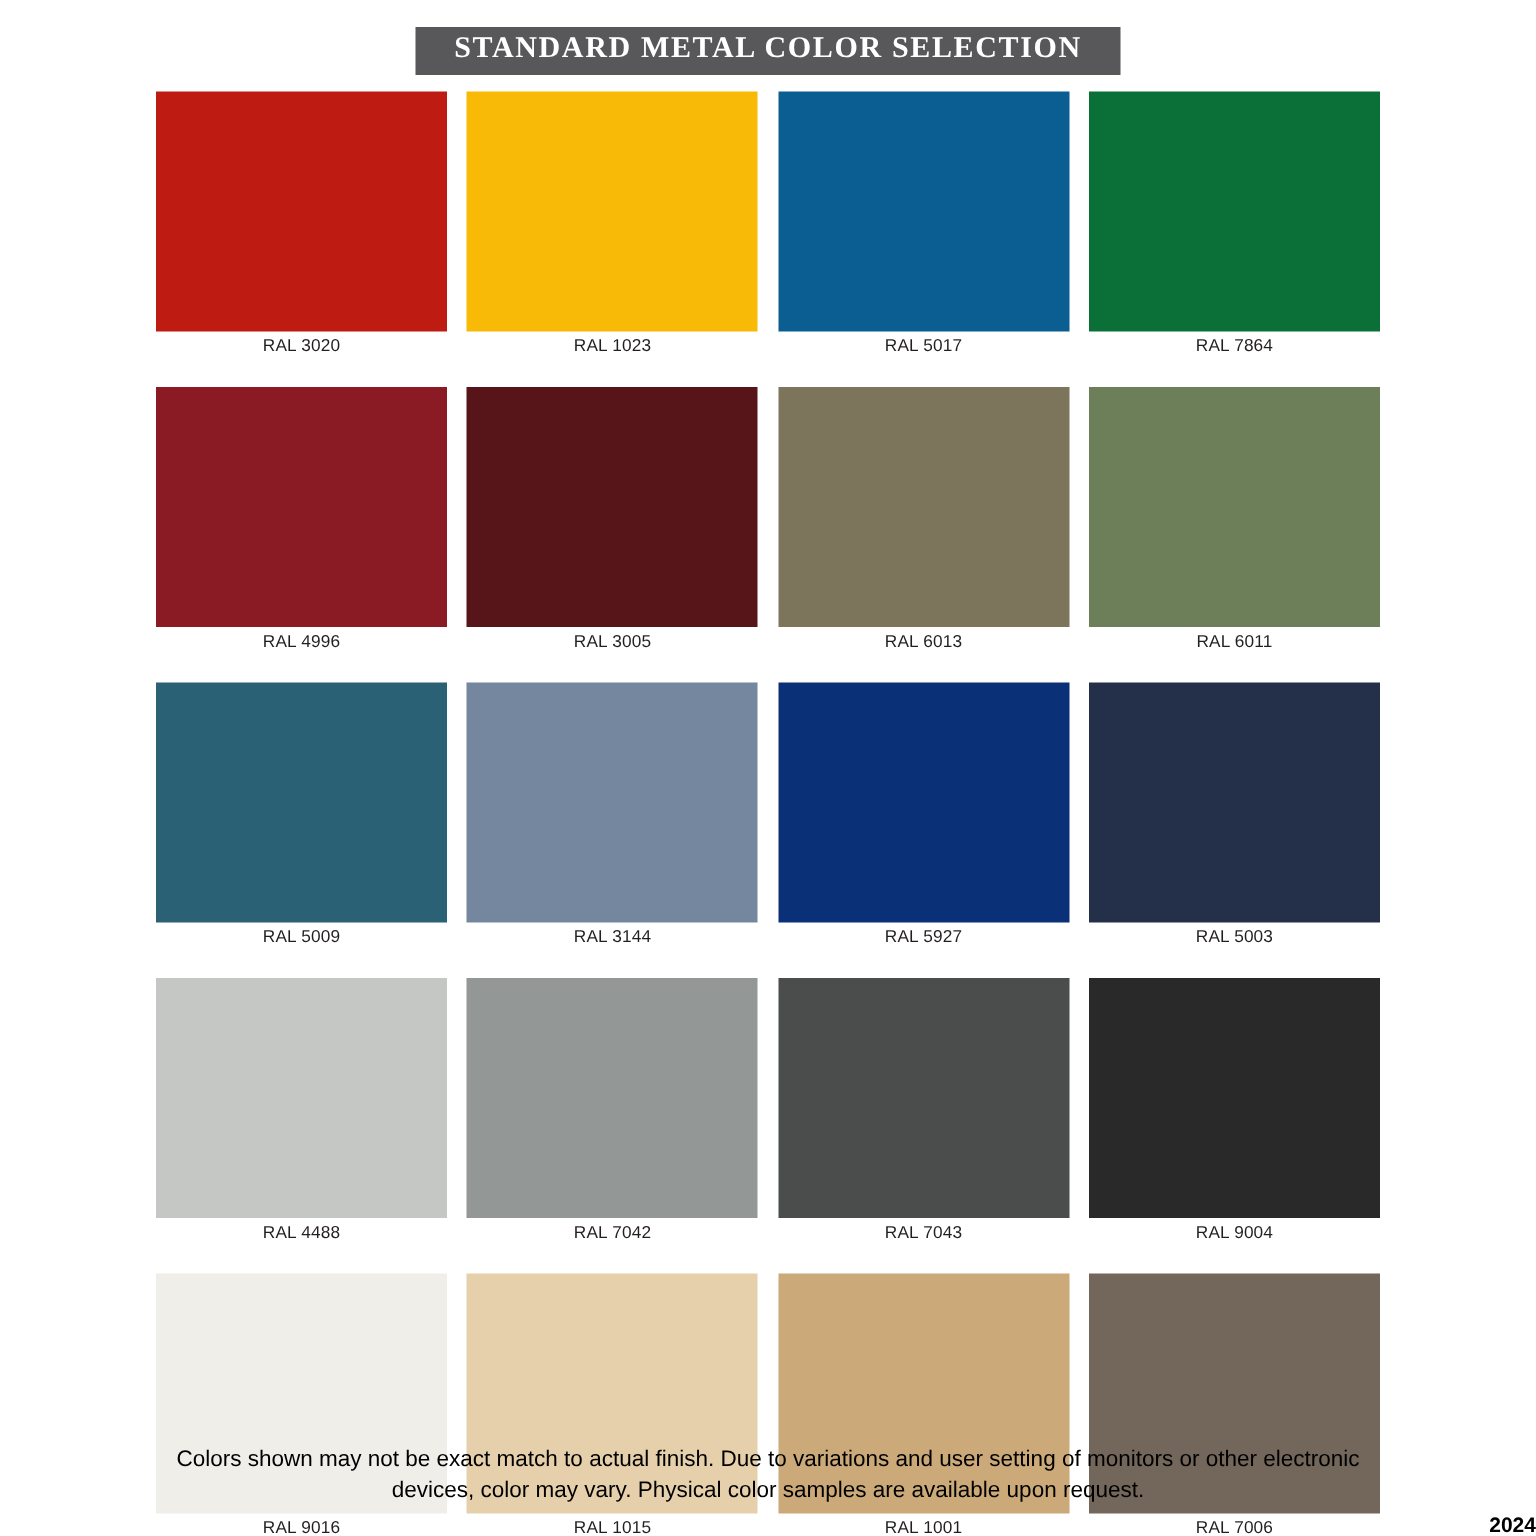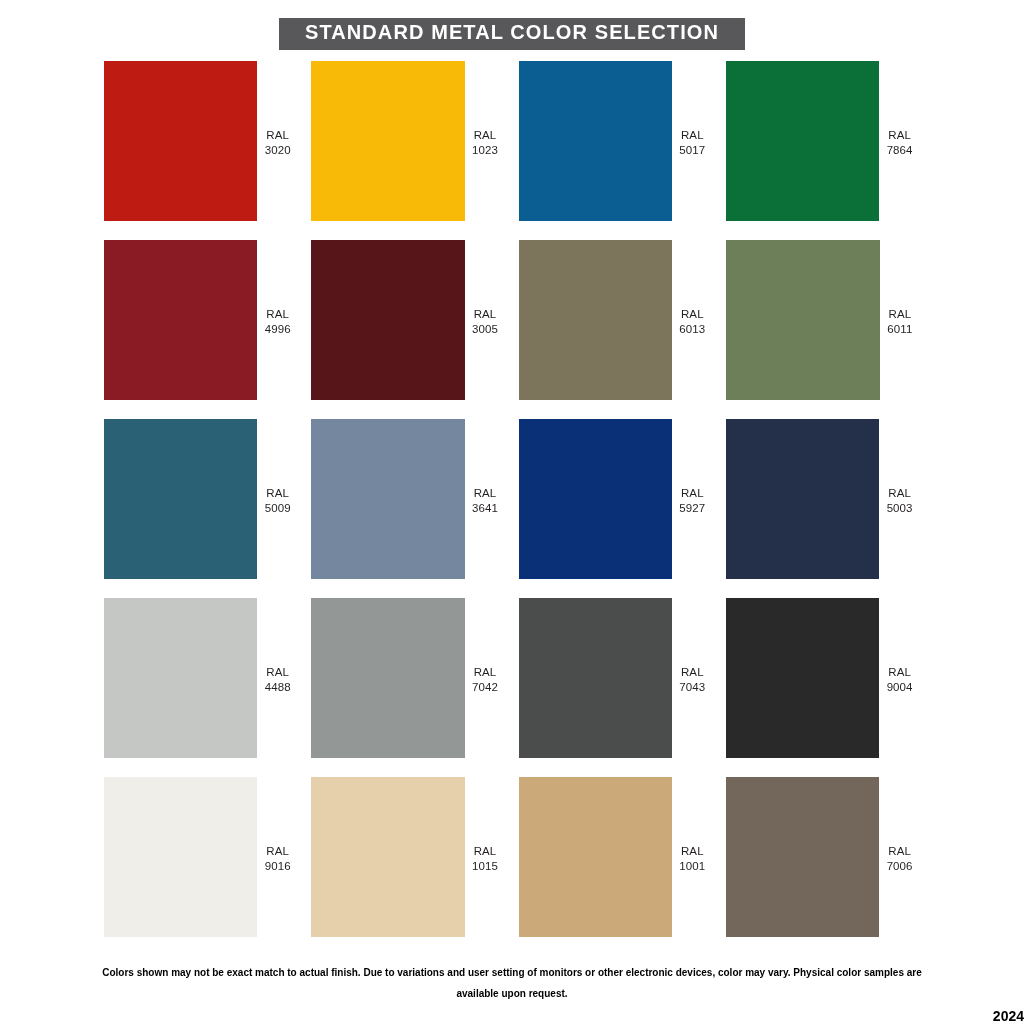--- a/index.html
+++ b/index.html
@@ -30,21 +30,21 @@
     left: 0;
     top: 18px;
     width: 1024px;
     text-align: center;
   }
   .title-bar {
     display: inline-block;
     background: #58585a;
     color: #ffffff;
     padding: 5px 26px 8px 26px;
-    font-family: Liberation Sans, sans-serif;
+    font-family: Liberation Serif, serif;
     font-weight: bold;
     font-size: 20px;
     letter-spacing: 1.1px;
     line-height: 19px;
     white-space: nowrap;
   }
 
   
   .grid {
     position: absolute;
@@ -55,21 +55,21 @@
   .grid-row {
     display: flex;
     justify-content: space-between;
     margin-bottom: 19px;
   }
   .grid-row:last-child { margin-bottom: 0; }
 
   .cell {
     width: 194px;
     display: flex;
-    flex-direction: row;
+    flex-direction: column;
     align-items: center;
   }
   .swatch {
     width: 194px;
     height: 160px;
     display: block;
   }
   .swatch-label {
     margin-top: 3px;
     font-family: "Liberation Sans", sans-serif;
@@ -85,22 +85,22 @@
     position: absolute;
     left: 0;
     top: 962px;
     width: 1024px;
   }
   .disclaimer {
     width: 830px;
     margin: 0 auto;
     text-align: center;
     font-family: "Liberation Sans", sans-serif;
-    font-weight: bold;
-    font-size: 10px;
+    font-weight: normal;
+    font-size: 15px;
     line-height: 21px;
     color: #000000;
   }
   .year {
     position: absolute;
     right: 0;
     top: 46px;
     width: 1024px;
     box-sizing: border-box;
     text-align: right;
@@ -156,21 +156,21 @@
           <div class="swatch-label">RAL 6011</div>
         </div>
       </div>
       <div class="grid-row">
         <div class="cell">
           <div class="swatch" style="background: rgb(42, 97, 117);"></div>
           <div class="swatch-label">RAL 5009</div>
         </div>
         <div class="cell">
           <div class="swatch" style="background: rgb(116, 135, 158);"></div>
-          <div class="swatch-label">RAL 3641</div>
+          <div class="swatch-label">RAL 3144</div>
         </div>
         <div class="cell">
           <div class="swatch" style="background: rgb(10, 49, 119);"></div>
           <div class="swatch-label">RAL 5927</div>
         </div>
         <div class="cell">
           <div class="swatch" style="background: rgb(36, 48, 74);"></div>
           <div class="swatch-label">RAL 5003</div>
         </div>
       </div>

